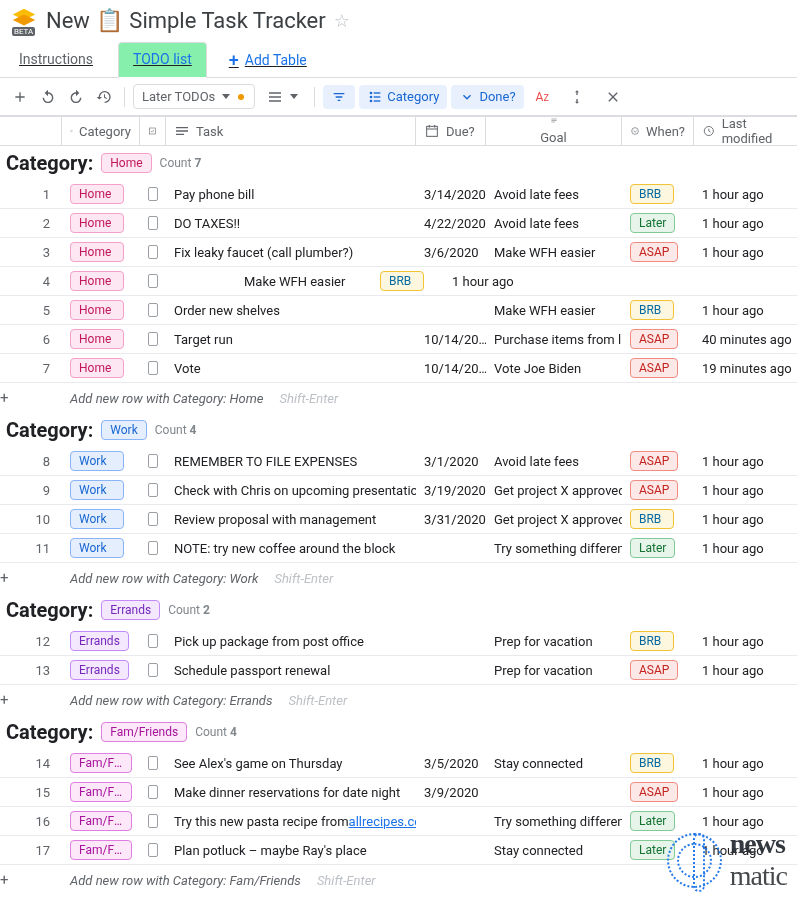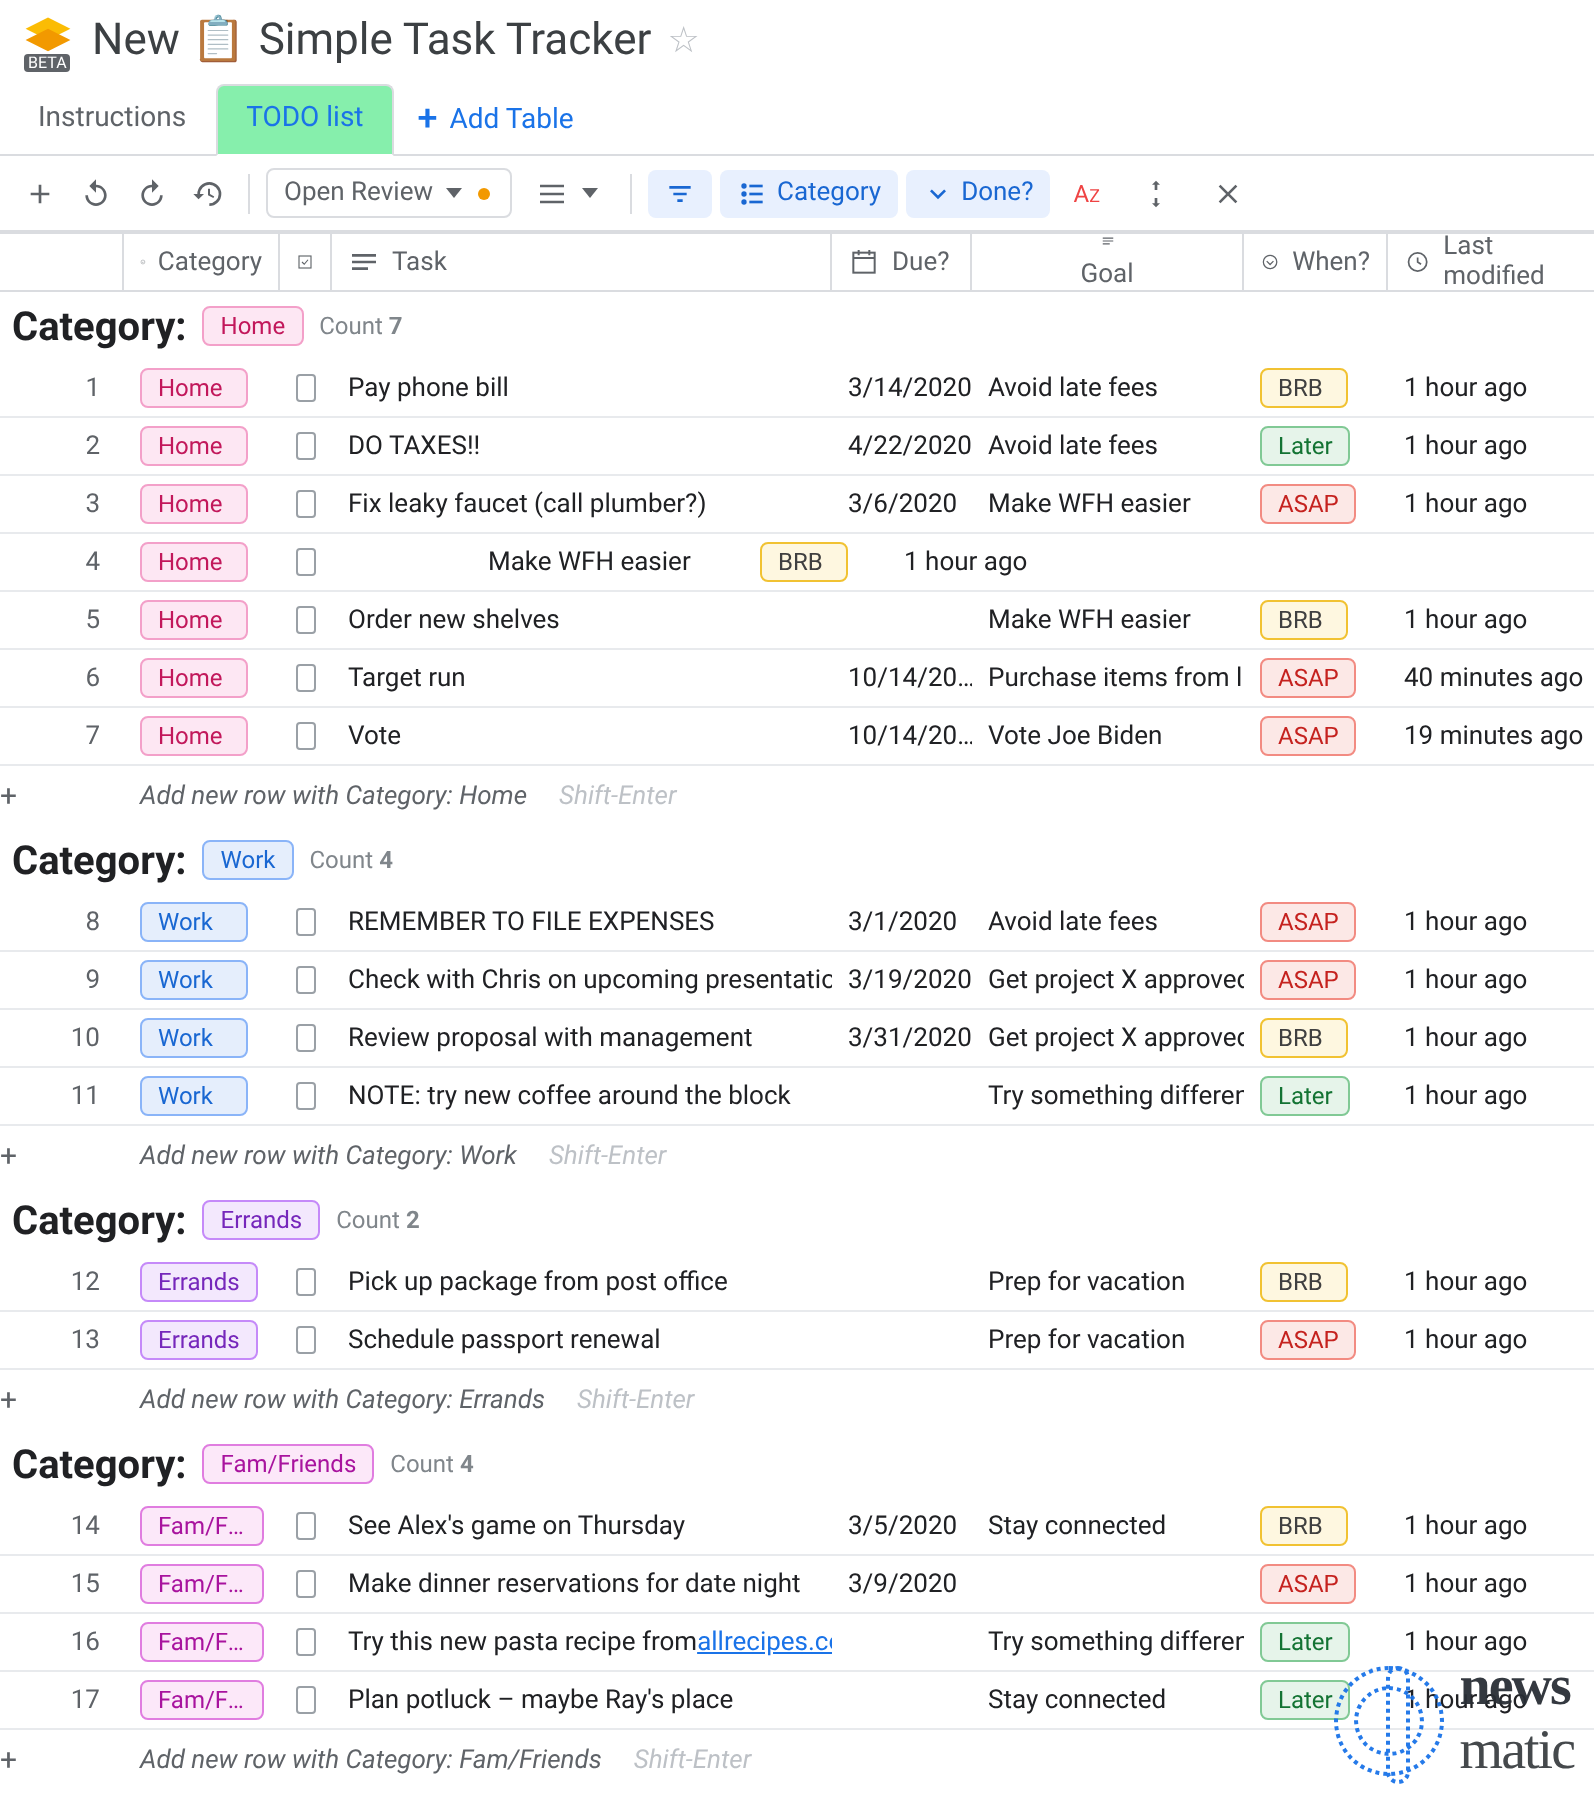--- a/index.html
+++ b/index.html
@@ -3,21 +3,21 @@
 <meta charset="utf-8">
 <style>
   * { box-sizing: border-box; margin: 0; padding: 0; }
   body { font-family: Roboto, Arial, sans-serif; font-size: 13px; color: #202124; background: #fff; width: 797px; }
   .header { display: flex; align-items: center; padding: 6px 10px 0 10px; gap: 8px; }
   .app-icon { width: 28px; height: 28px; position: relative; }
   .app-icon svg { width: 28px; height: 28px; }
   .beta { position: absolute; bottom: -2px; left: 2px; background: #5f6368; color: #fff; font-size: 8px; padding: 0 2px; border-radius: 2px; }
   .title { font-size: 22px; color: #3c4043; display: flex; align-items: center; gap: 6px; }
   .star { color: #bdc1c6; font-size: 18px; }
-  .tabs { display: flex; align-items: center; border-bottom: 1px solid #dadce0; padding: 4px 4px 0 4px; gap: 0; margin-top: 4px; }
+  .tabs { display: flex; align-items: center; border-bottom: 1px solid #dadce0; padding: 4px 4px 0 4px; gap: 10px; margin-top: 4px; text-decoration: underline; }
   .tab { padding: 8px 14px 10px; font-size: 14px; color: #5f6368; cursor: pointer; border: 1px solid transparent; border-bottom: none; }
   .tab.active { color: #1a73e8; border: 1px solid #dadce0; border-bottom: 1px solid #fff; margin-bottom: -1px; background: #86efac; border-radius: 4px 4px 0 0; }
   .add-table { display: flex; align-items: center; gap: 6px; color: #1a73e8; padding: 6px 12px; font-size: 14px; cursor: pointer; }
   .toolbar { display: flex; align-items: center; padding: 6px 8px; border-bottom: 1px solid #dadce0; gap: 4px; }
   .tb-btn { width: 24px; height: 24px; display: flex; align-items: center; justify-content: center; color: #5f6368; border-radius: 4px; cursor: pointer; }
   .tb-sep { width: 1px; height: 20px; background: #dadce0; margin: 0 4px; }
   .view-chip { display: flex; align-items: center; gap: 4px; padding: 4px 10px 4px 8px; border: 1px solid #dadce0; border-radius: 4px; color: #5f6368; font-size: 13px; position: relative; cursor: pointer; }
   .dot-orange { width: 6px; height: 6px; border-radius: 50%; background: #f29900; margin-left: 4px; }
   .chip-btn { display: flex; align-items: center; gap: 4px; padding: 4px 8px; border-radius: 4px; color: #ef4444; cursor: pointer; font-size: 13px; }
   .chip-btn.blue { background: #e8f0fe; color: #1967d2; }
@@ -31,21 +31,21 @@
   .c-goal { width: 136px; flex-direction: column; }
   .c-when { width: 72px; }
   .c-mod { flex: 1; border-right: none !important; }
   .group-hdr { display: flex; align-items: center; gap: 8px; padding: 8px 6px; height: 34px; }
   .group-lbl { font-weight: 700; font-size: 20px; }
   .tag { display: inline-block; padding: 2px 8px; border-radius: 4px; font-size: 12px; border: 1px solid; }
   .tag-home    { background: #fde7f3; border-color: #f3a0c9; color: #c2185b; }
   .tag-work    { background: #e5eefc; border-color: #8ab4f8; color: #1967d2; }
   .tag-errands { background: #f3e8fd; border-color: #c58af9; color: #7627bb; }
   .tag-fam     { background: #fce8f9; border-color: #e07de0; color: #a8139e; }
-  .tag-brb     { background: #fef7e0; border-color: #f1c232; color: #404040; }
+  .tag-brb     { background: #fef7e0; border-color: #f1c232; color: #0369a1; }
   .tag-later   { background: #e6f4ea; border-color: #81c995; color: #137333; }
   .tag-asap    { background: #fce8e6; border-color: #f28b82; color: #c5221f; }
   .count { color: #80868b; font-size: 12px; }
   .row { display: flex; border-bottom: 1px solid #e8eaed; height: 29px; align-items: center; }
   .row > div { padding: 0 8px; display: flex; align-items: center; height: 100%; overflow: hidden; white-space: nowrap; }
   .rownum { width: 62px; justify-content: flex-end; color: #5f6368; padding-right: 12px !important; }
   .rowcat { width: 78px; }
   .rowchk { width: 26px; justify-content: center; }
   .chkbox { width: 14px; height: 14px; border: 1.5px solid #9aa0a6; border-radius: 2px; }
   .rowtask { width: 250px; }
@@ -112,21 +112,21 @@
         <path fill="currentColor" d="M12 5V1l5 5-5 5V7c-3.3 0-6 2.7-6 6s2.7 6 6 6 6-2.7 6-6h2c0 4.4-3.6 8-8 8s-8-3.6-8-8 3.6-8 8-8z"></path>
       </svg>
     </div>
   <div class="tb-btn">
       <svg class="ico" viewBox="0 0 24 24">
         <path fill="currentColor" d="M13 3a9 9 0 00-9 9H1l3.9 3.9L9 12H6a7 7 0 117 7v2a9 9 0 000-18zM12 8v5l4 2 .7-1.2-3.2-1.8V8z"></path>
       </svg>
     </div>
   <div class="tb-sep"></div>
   <div class="view-chip">
-    <span>Open Review</span>
+    <span>Later TODOs</span>
     <span class="tri-down"></span>
     <span class="dot-orange"></span>
   </div>
   <div class="chip-btn">
       <svg class="ico" viewBox="0 0 24 24">
         <path fill="currentColor" d="M3 5h18v2H3zm0 6h18v2H3zm0 6h18v2H3z"></path>
       </svg>
       <span class="tri-down"></span>
     </div>
   <div class="tb-sep"></div>

